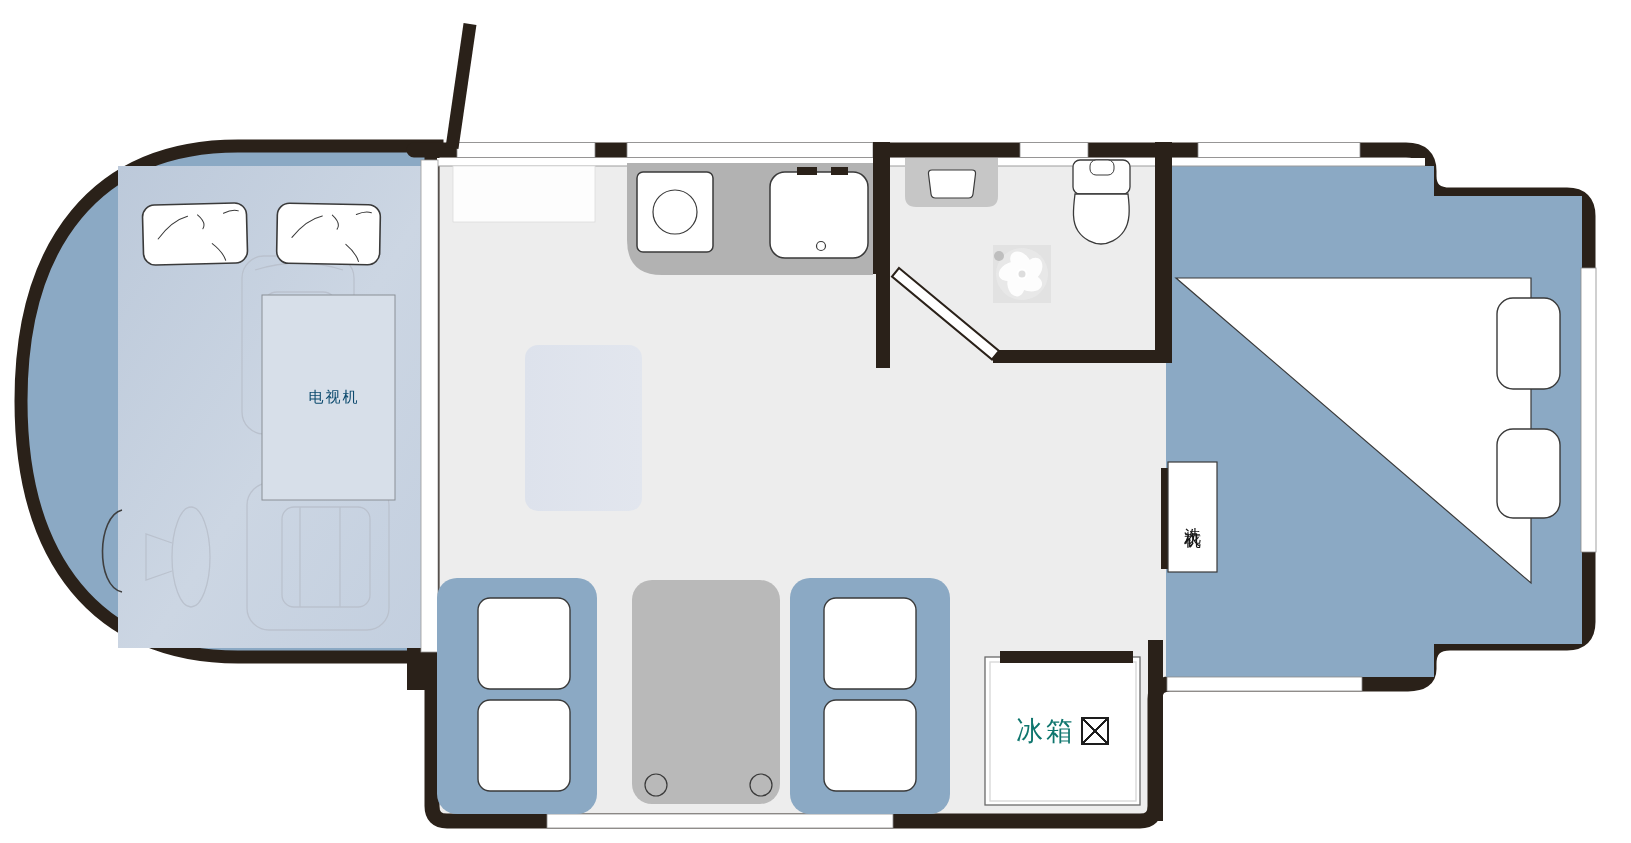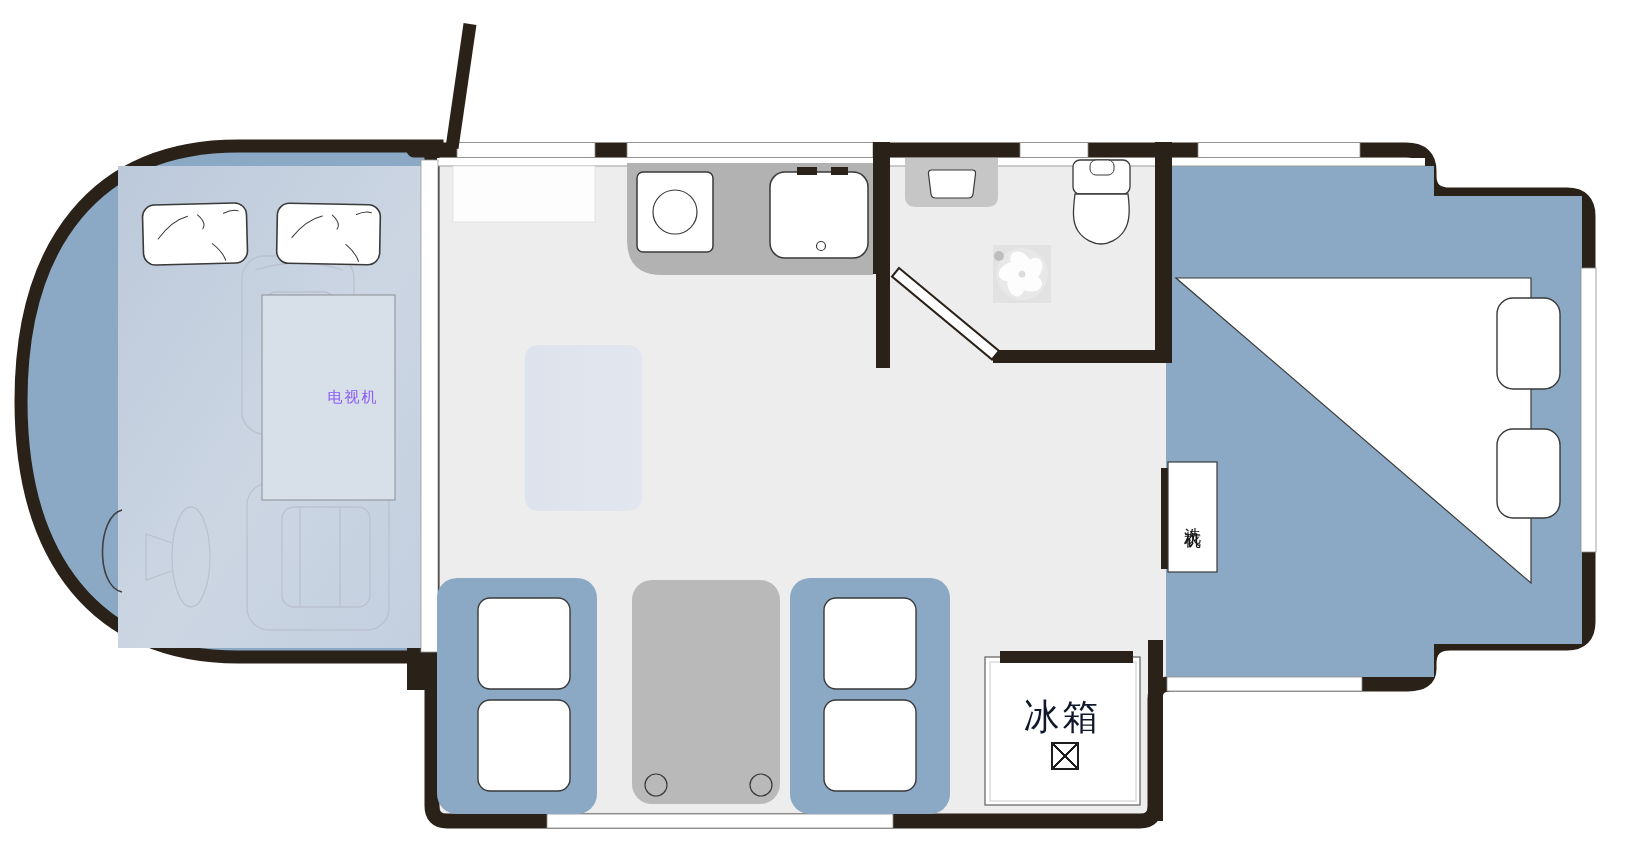--- a/index.html
+++ b/index.html
@@ -15,23 +15,23 @@
   .f-blue{fill:var(--blue,#8ba9c4);}
   .f-counter{fill:var(--counter,#b2b2b2);}
   .f-table{fill:var(--table,#b9b9b9);}
   .f-white{fill:#ffffff;}
   .s-dark{stroke:#3a3a3a;}
   .s-win{stroke:#8a8a8a;stroke-width:.8;}
   .sketch{stroke:#b9c0cc;fill:none;stroke-width:1.3;}
   .crease{stroke:#3a3a3a;stroke-width:1;fill:none;stroke-linecap:round;}
 
   .label{position:absolute;display:flex;align-items:center;justify-content:center;color:#2b2b2b;}
-  #tv-label{left:262px;top:295px;width:144px;height:205px;font-size:15px;letter-spacing:2px;color:#8b5cf6;padding-left:19px;}
+  #tv-label{left:262px;top:295px;width:144px;height:205px;font-size:15px;letter-spacing:2px;color:#0c4a6e;}
   #washer-label{left:1168px;top:462px;width:49px;height:110px;writing-mode:vertical-rl;font-size:17px;letter-spacing:2px;color:#151515;}
-  #fridge-label{left:985px;top:657px;width:155px;height:148px;font-size:36px;letter-spacing:3px;color:#0f172a;font-weight:500;flex-direction:column;}
+  #fridge-label{left:985px;top:657px;width:155px;height:148px;font-size:27px;letter-spacing:3px;color:#0f766e;font-weight:500;}
   .xbox{display:inline-block;width:24px;height:24px;border:2.5px solid #1d1d1d;margin-left:5px;
     background:
       linear-gradient(to top right,transparent 46.5%,#1d1d1d 46.5%,#1d1d1d 53.5%,transparent 53.5%),
       linear-gradient(to bottom right,transparent 46.5%,#1d1d1d 46.5%,#1d1d1d 53.5%,transparent 53.5%);}
 </style>
 </head>
 <body>
 
 <div id="canvas">
   <svg id="plan-svg" width="1631" height="843" viewBox="0 0 1631 843">

